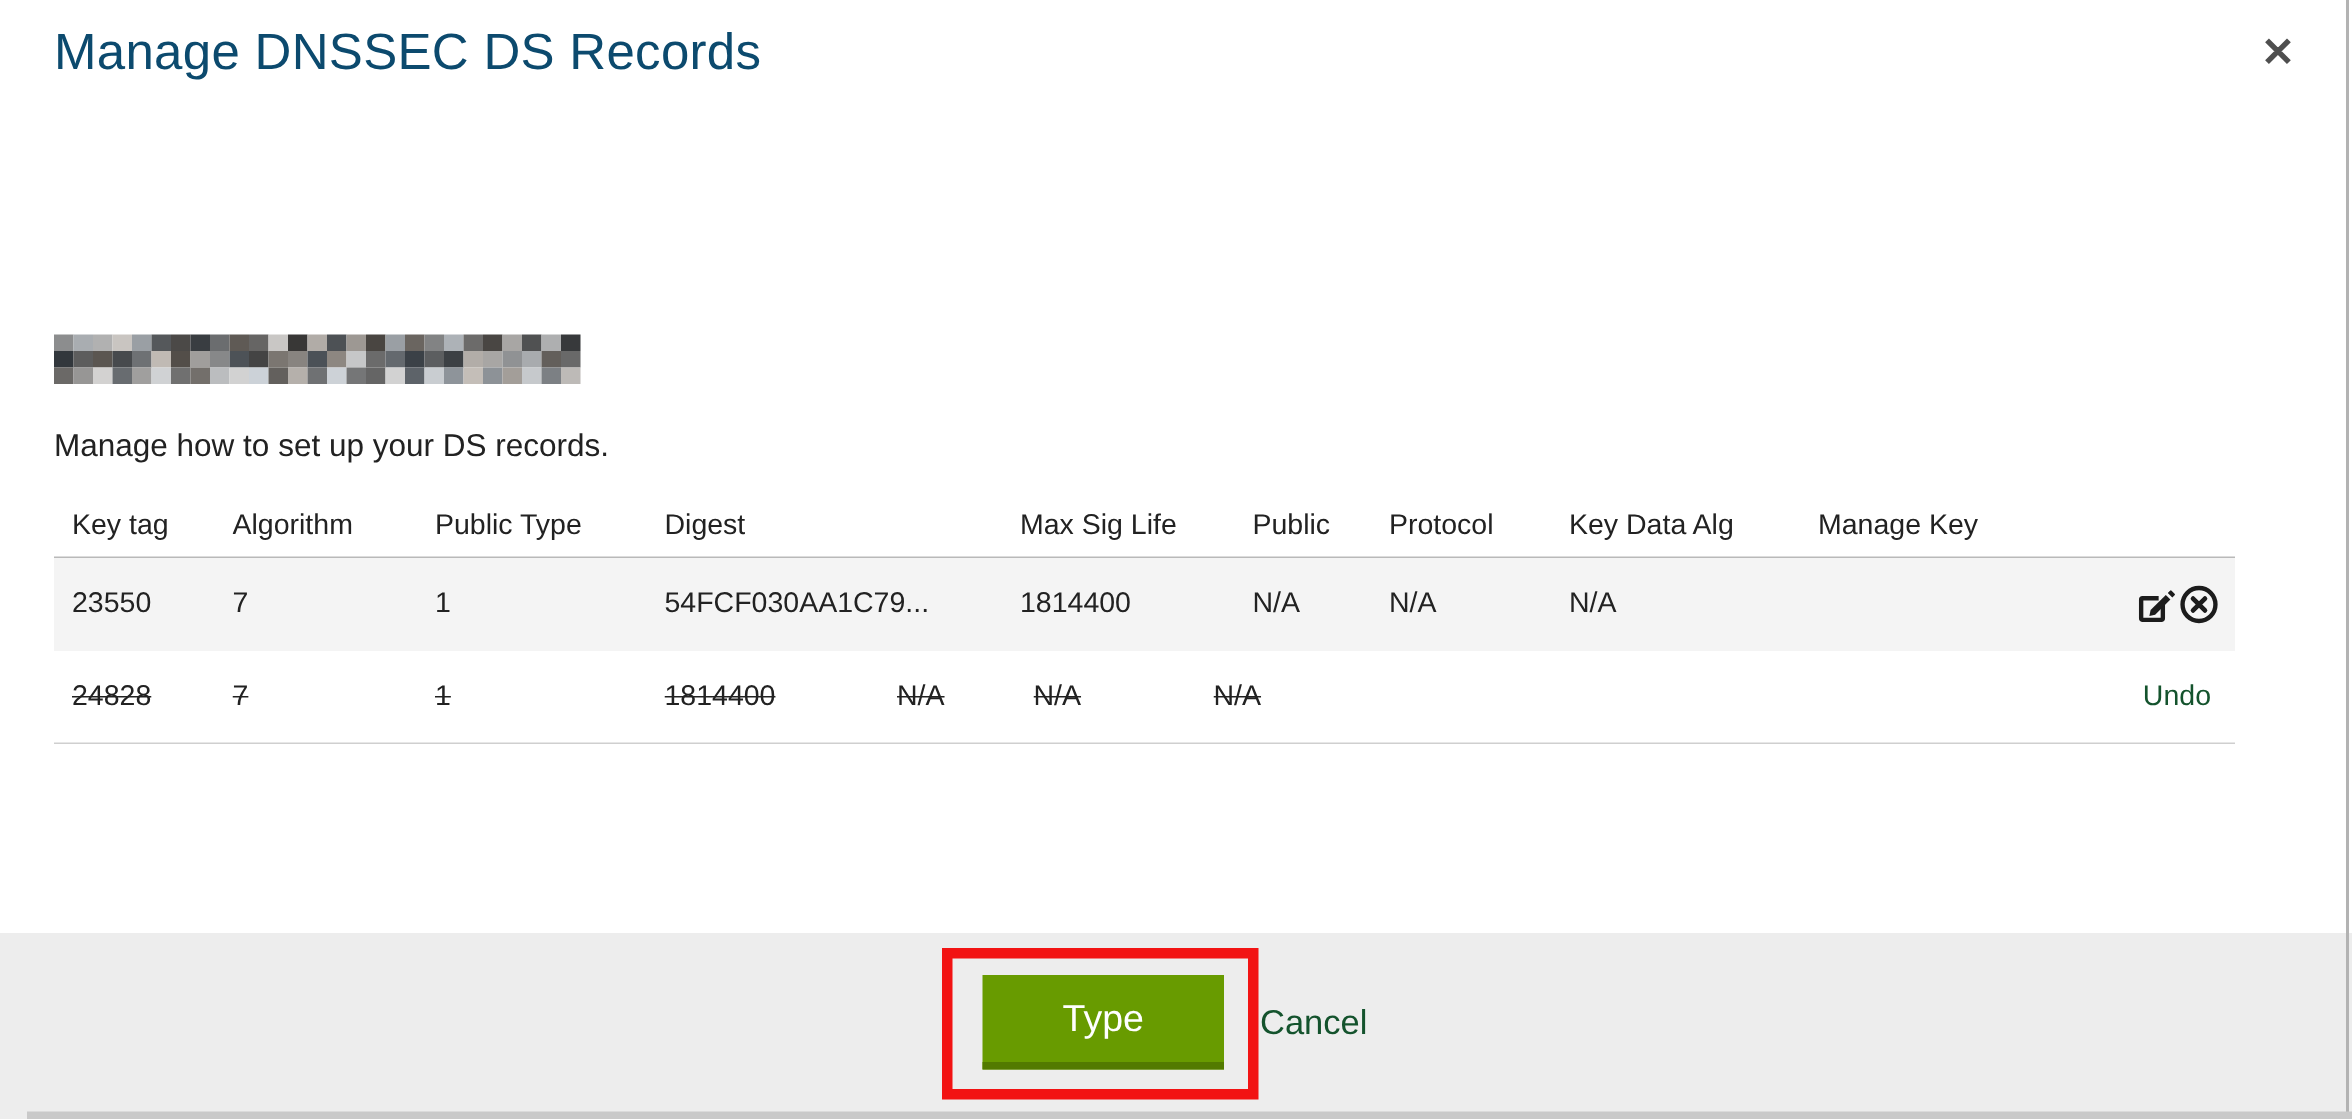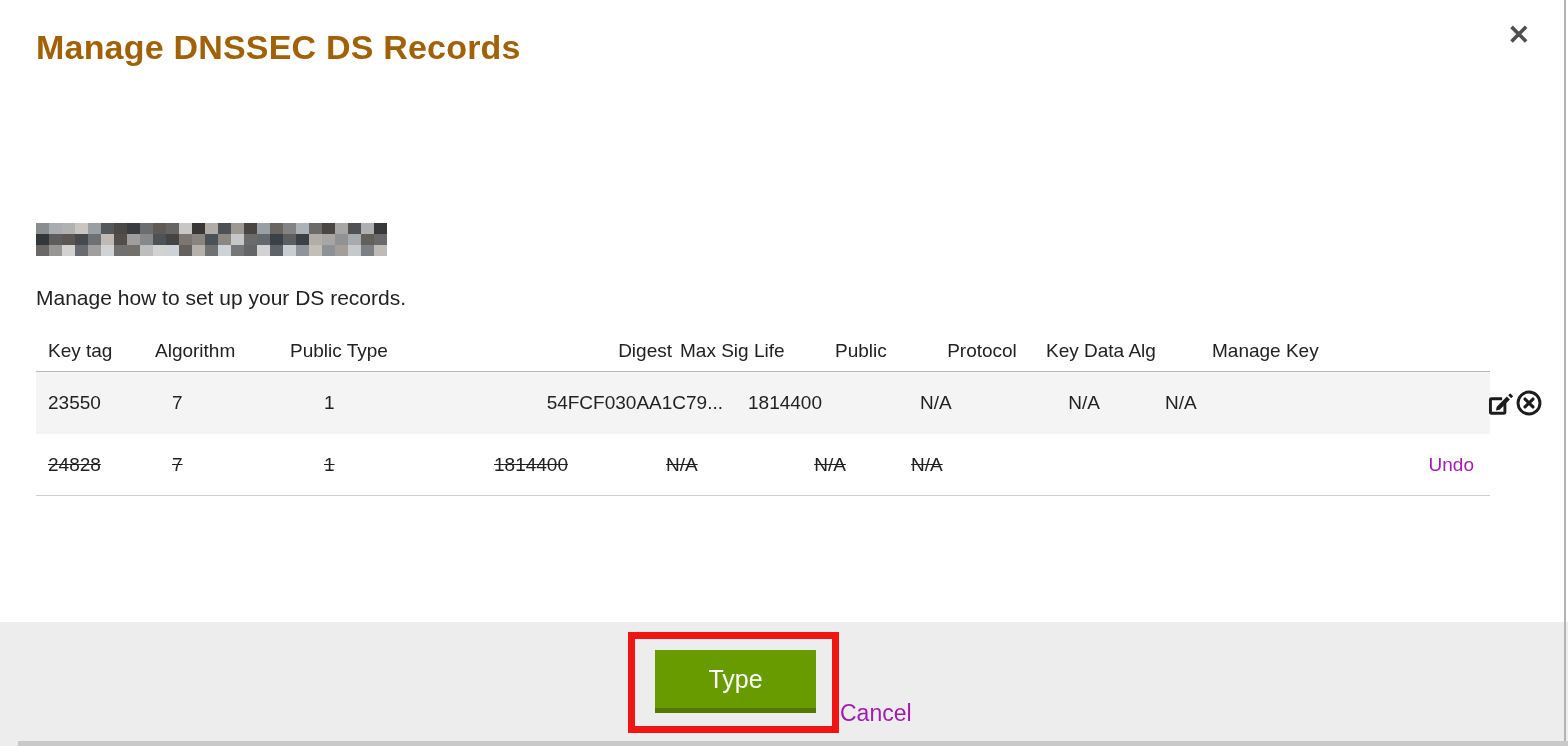--- a/index.html
+++ b/index.html
@@ -4,64 +4,64 @@
 <style>
   * { margin:0; padding:0; box-sizing:border-box; }
   html,body { background:#fff; }
   body { font-family:"Liberation Sans", sans-serif; color:#222; }
   .page {
     position:relative; width:1568px; height:746px; background:#fff; overflow:hidden;
   }
   .right-frame-line { position:absolute; top:0; right:2px; width:2px; height:100%; background:#b3b3b3; }
   .bottom-frame-strip { position:absolute; left:18px; right:0; bottom:0; height:5px; background:#c9c9c9; }
 
-  .modal-title { position:absolute; left:36px; top:28px; font-size:34px; font-weight:700; color:#a16207; letter-spacing:.2px; }
+  .modal-title { position:absolute; left:36px; top:16px; font-size:34px; font-weight:400; color:#0c4a6e; letter-spacing:.2px; }
   .close-btn { position:absolute; right:38px; top:22px; font-size:27px; font-weight:700; color:#4f4f4f; cursor:pointer; line-height:1; }
 
   .redacted { position:absolute; left:36px; top:223px; display:grid; grid-template-columns:repeat(27,13px); grid-auto-rows:11px; }
 
   .subtitle { position:absolute; left:36px; top:286px; font-size:21px; color:#222; }
 
   .ds-table { position:absolute; left:36px; top:331px; width:1454px; font-size:19px; }
   .tr { display:flex; align-items:center; }
   .tr.head { height:41px; border-bottom:1px solid #b9b9b9; }
-  .tr.row { height:62px;gap:17px; }
+  .tr.row { height:62px; }
   .tr.row-current { background:#f4f4f4; }
   .tr.row-deleted { background:#fff; border-bottom:1px solid #cfcfcf; }
   .row-deleted .cell { text-decoration:line-through; }
   .cell { flex:0 0 auto; padding-right:8px; white-space:nowrap; overflow:hidden; }
   .c-keytag { width:119px; padding-left:12px; }
   .c-alg { width:135px; }
   .c-dtype { width:153px; }
-  .c-digest { width:237px;text-align:right; }
+  .c-digest { width:237px; }
   .c-msl { width:155px; }
   .c-flags { width:91px; }
-  .c-proto { width:120px;text-align:center; }
+  .c-proto { width:120px; }
   .c-kda { width:166px; }
   .c-pk { width:120px; }
   .c-actions { flex:1 1 auto; display:flex; justify-content:flex-end; align-items:center; padding-right:10px; text-decoration:none !important; }
   .icon-btn { width:29px; height:29px; cursor:pointer; display:inline-flex; align-items:center; justify-content:center; }
-  .link { color:#a21caf; cursor:pointer; text-decoration:none; }
+  .link { color:#14532d; cursor:pointer; text-decoration:none; }
   .undo-link { font-size:19px; padding-right:6px; }
 
   .add-btn {
     position:absolute; left:38px; top:514px; width:209px; height:40px;
     background:#fff; border:2px solid #6b9e00; color:#6b9e00;
     font-size:18px; font-family:"Liberation Sans", sans-serif;
     display:flex; align-items:center; justify-content:center; cursor:pointer;
   }
 
   .footer { position:absolute; left:0; top:622px; width:100%; height:124px; background:#ededed; }
   .annotation-rect { position:absolute; left:628px; top:632px; width:211px; height:101px; border:7px solid #f21313; pointer-events:none; }
   .save-btn {
     position:absolute; left:655px; top:650px; width:161px; height:63px;
     background:#689b00; border:none; border-bottom:5px solid #527a00;
     color:#fff; font-size:25px; font-family:"Liberation Sans", sans-serif; cursor:pointer;
   }
-  .cancel-link { position:absolute; left:840px; top:700px; font-size:23px; }
+  .cancel-link { position:absolute; left:840px; top:668px; font-size:23px; }
 </style>
 </head>
 <body>
 
 <div class="page">
 
   <div class="modal-title">Manage DNSSEC DS Records</div>
   <div class="close-btn">✕</div>
 
   <div class="redacted">

